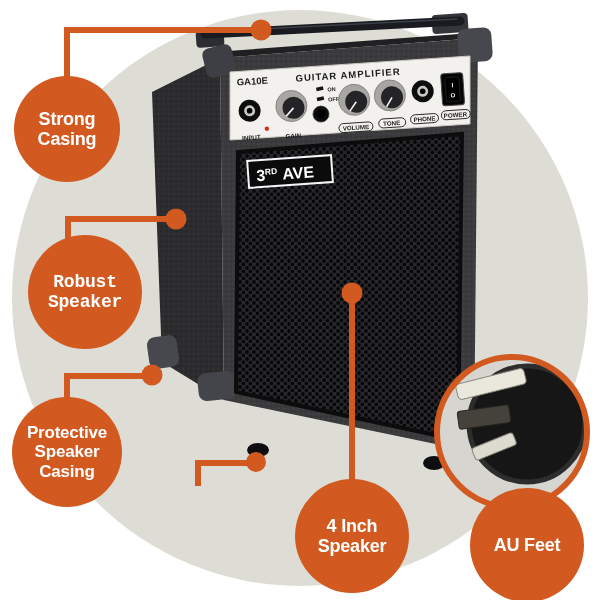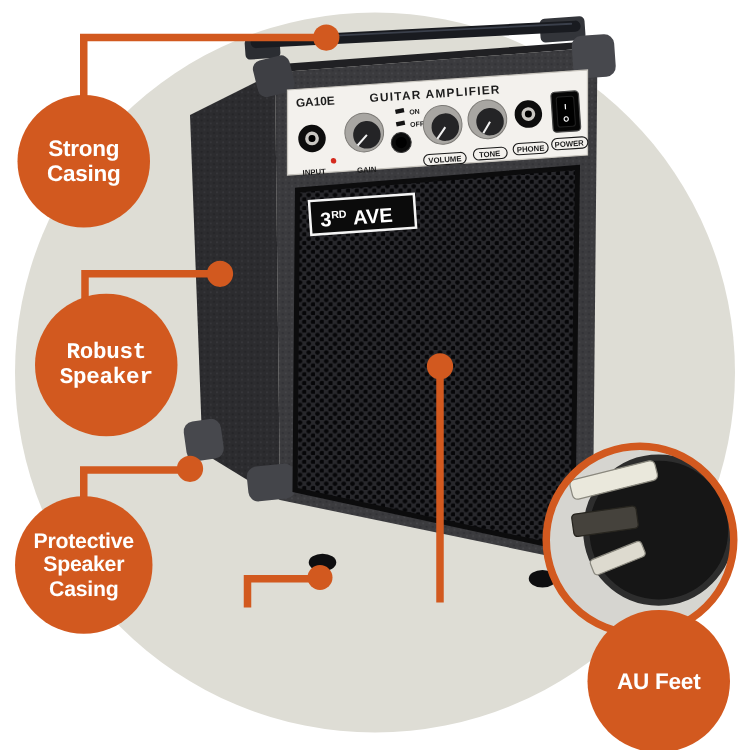--- a/index.html
+++ b/index.html
@@ -181,18 +181,22 @@
     <span>Speaker</span>
   </div>
 
   <div class="callout small" style="left:12px;top:397px;width:110px;height:110px;">
     <span>Protective</span>
     <span>Speaker</span>
     <span>Casing</span>
   </div>
 
 
+  <div class="callout" style="left:295px;top:479px;width:114px;height:114px;">
+    <span>4 Inch</span>
+    <span>Speaker</span>
+  </div>
 
   <div class="callout" style="left:470px;top:488px;width:114px;height:114px;">
     <span>AU Feet</span>
   </div>
 
 </div>
 
 </body></html>

